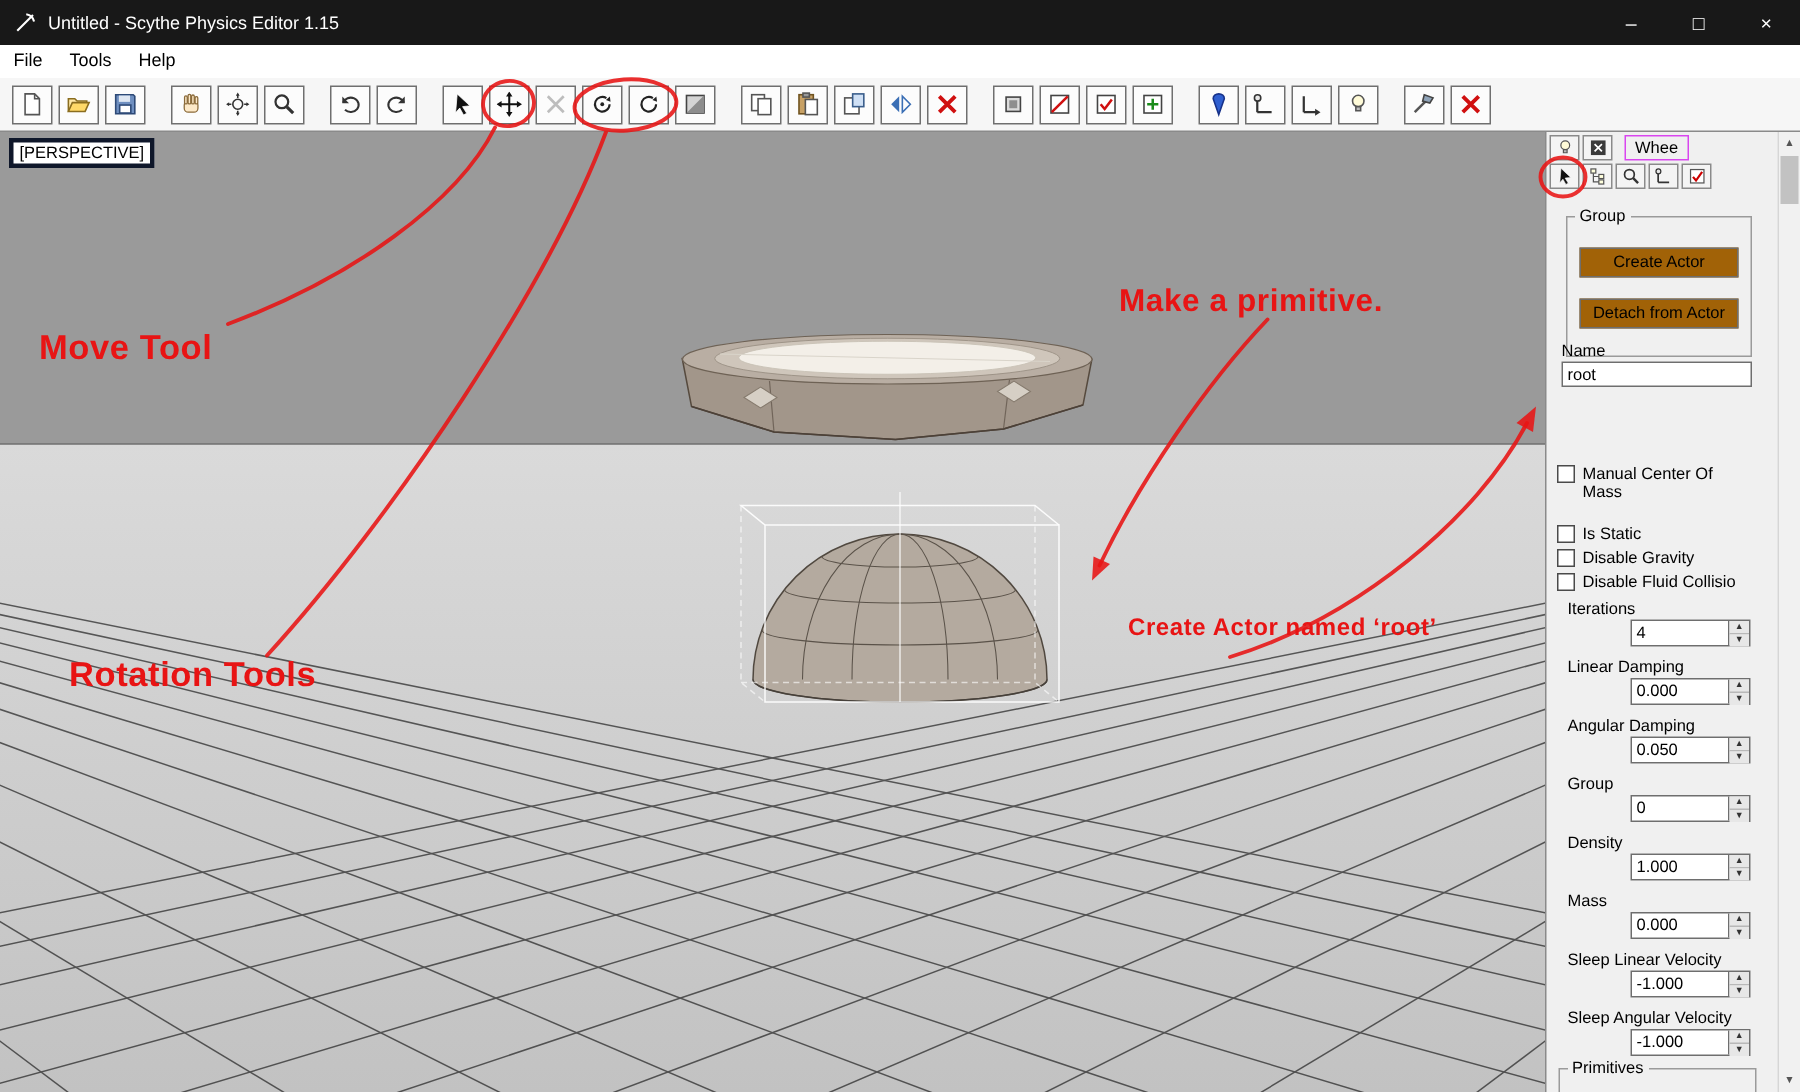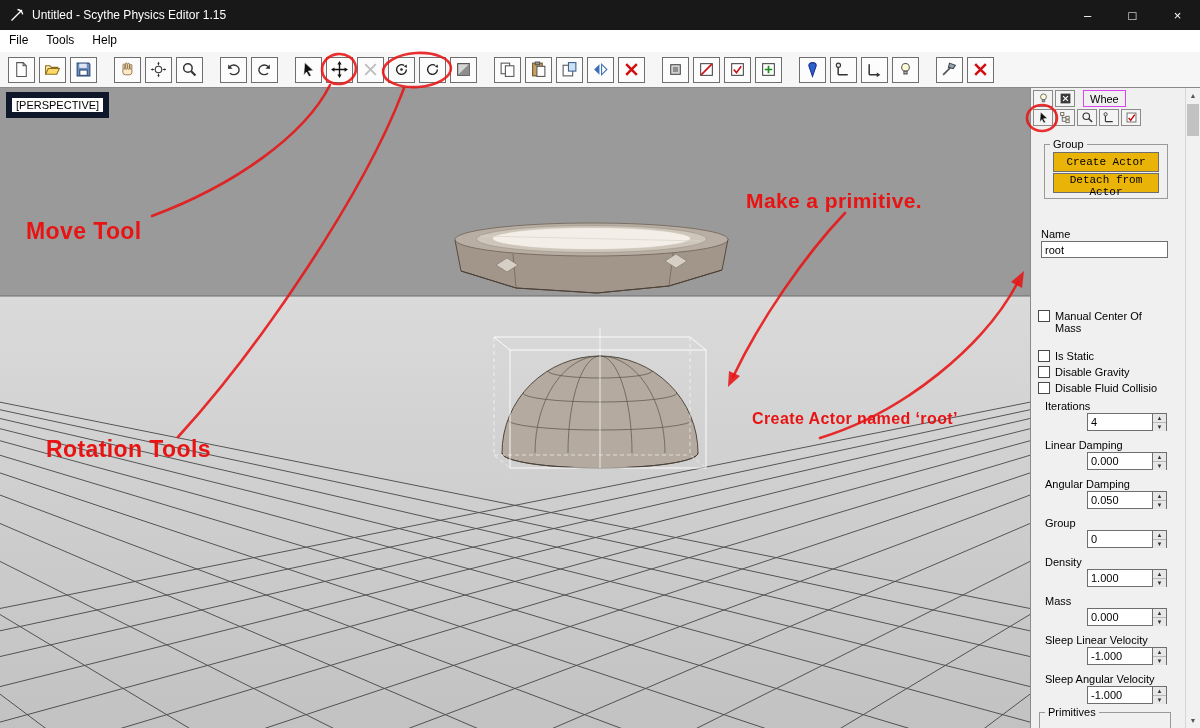--- a/index.html
+++ b/index.html
@@ -17,35 +17,35 @@
   .menu-item{padding:3px 9px;color:#000}
   
   .toolbar{position:absolute;left:0;top:52px;width:1200px;height:36px;background:#f6f6f6;
     border-bottom:1px solid #8a8a8a;display:flex;align-items:center;padding-left:8px;box-sizing:border-box}
   .tb-btn{width:27px;height:26px;border:1px solid #6f6f6f;background:#fcfcfc;margin-right:4px;
     display:flex;align-items:center;justify-content:center;box-sizing:border-box}
   .tb-btn svg{width:17px;height:17px}
   .tb-sep{width:13px;flex:none}
   
   .viewport{position:absolute;left:0;top:88px;width:1030px;height:640px;background:#9a9a9a;overflow:hidden}
-  .vp-label{position:absolute;left:6px;top:4px;background:#ffffff;border:6px solid #0f172a;
+  .vp-label{position:absolute;left:6px;top:4px;background:#ffffff;border:3px solid #0f172a;
     font-size:11px;padding:1px 4px;color:#000;z-index:5}
   
   .panel{position:absolute;left:1030px;top:88px;width:155px;height:640px;background:#f0f0f0;
     border-left:1px solid #8a8a8a;font-size:11px;overflow:hidden;box-sizing:border-box}
   .p-btn-sm{position:absolute;width:20px;height:17px;border:1px solid #8a8a8a;background:#f4f4f4;
     display:flex;align-items:center;justify-content:center;box-sizing:border-box}
   .p-btn-sm svg{width:13px;height:13px}
   .p-tab{position:absolute;left:52px;top:2px;height:17px;line-height:17px;padding:0 6px;
     border:1px solid #d946ef;background:#f0f0f0;box-sizing:border-box}
   fieldset{border:1px solid #9a9a9a;margin:0;padding:1px 5px 4px 5px}
   legend{font-size:11px;padding:0 3px}
   .actors-box{position:absolute;left:13px;top:50px;width:124px;box-sizing:border-box}
-  .p-btn{display:block;width:106px;height:20px;margin:1px auto;background:#eab308;
-    border:1px solid #6e6e6e;font-size:11px;font-family:Liberation Mono, monospace;padding:0}
+  .p-btn{display:block;width:106px;height:20px;margin:14px auto;background:#a16207;
+    border:1px solid #6e6e6e;font-size:11px;font-family:Liberation Sans, sans-serif;padding:0}
   .name-label{position:absolute;left:10px;top:140px}
   .name-input{position:absolute;left:10px;top:153px;width:127px;height:17px;border:1px solid #6e6e6e;
     background:#fff;font-size:11px;font-family:Liberation Sans, sans-serif;padding:0 0 0 3px;box-sizing:border-box}
   .cb-list{position:absolute;left:7px;top:222px;width:140px}
   .cb-row{display:flex;margin-bottom:4px;line-height:12px}
   .cb{width:12px;height:12px;border:1px solid #4a4a4a;background:#fff;flex:none;margin-right:5px;box-sizing:border-box}
   .fields{position:absolute;left:0;top:312px;width:155px}
   .frow{margin-bottom:8px}
   .frow .flabel{display:block;margin:0 0 1px 14px}
   .spin{position:relative;width:80px;height:18px;border:1px solid #6e6e6e;background:#fff;

